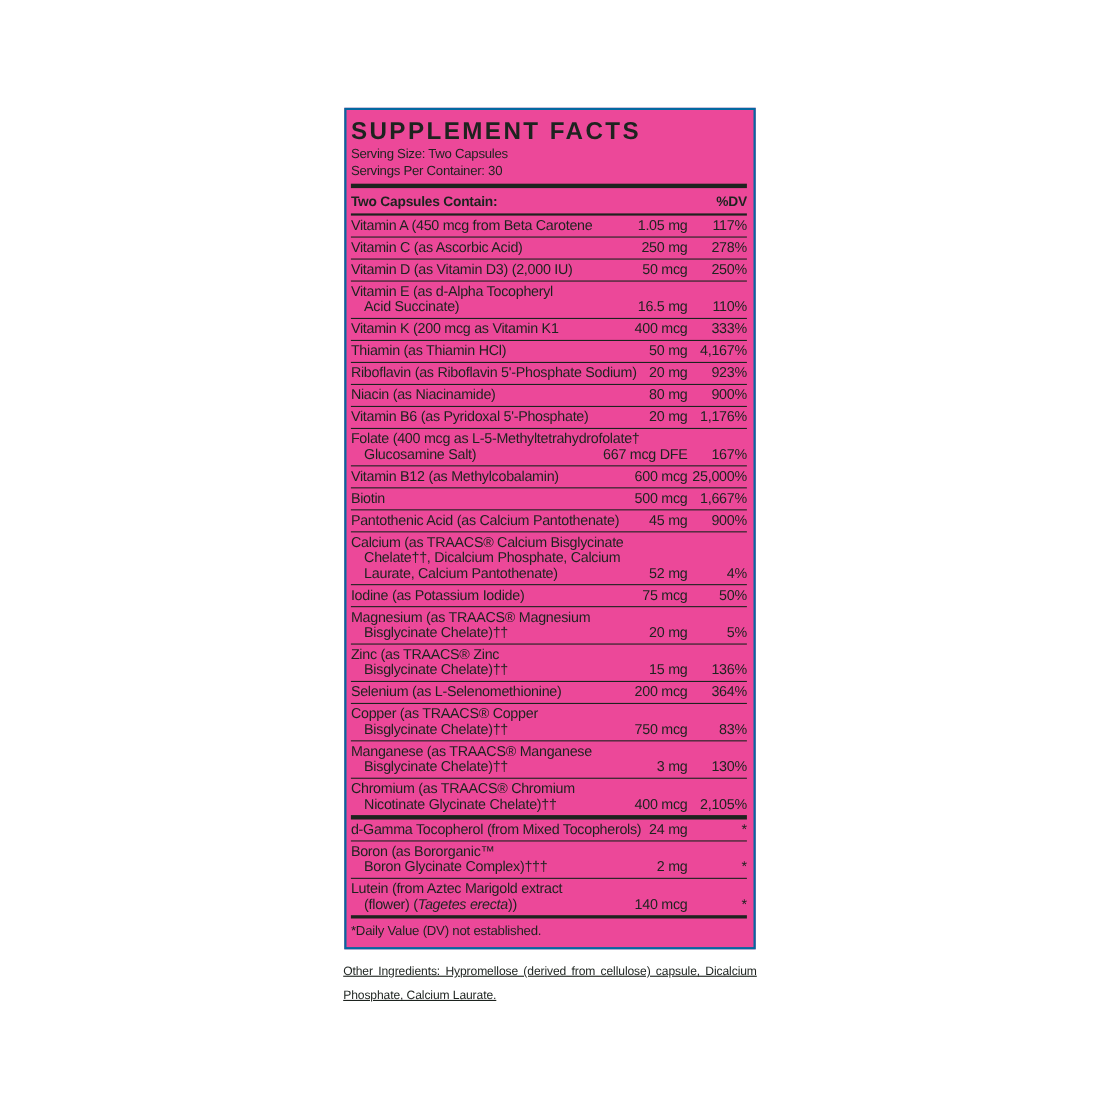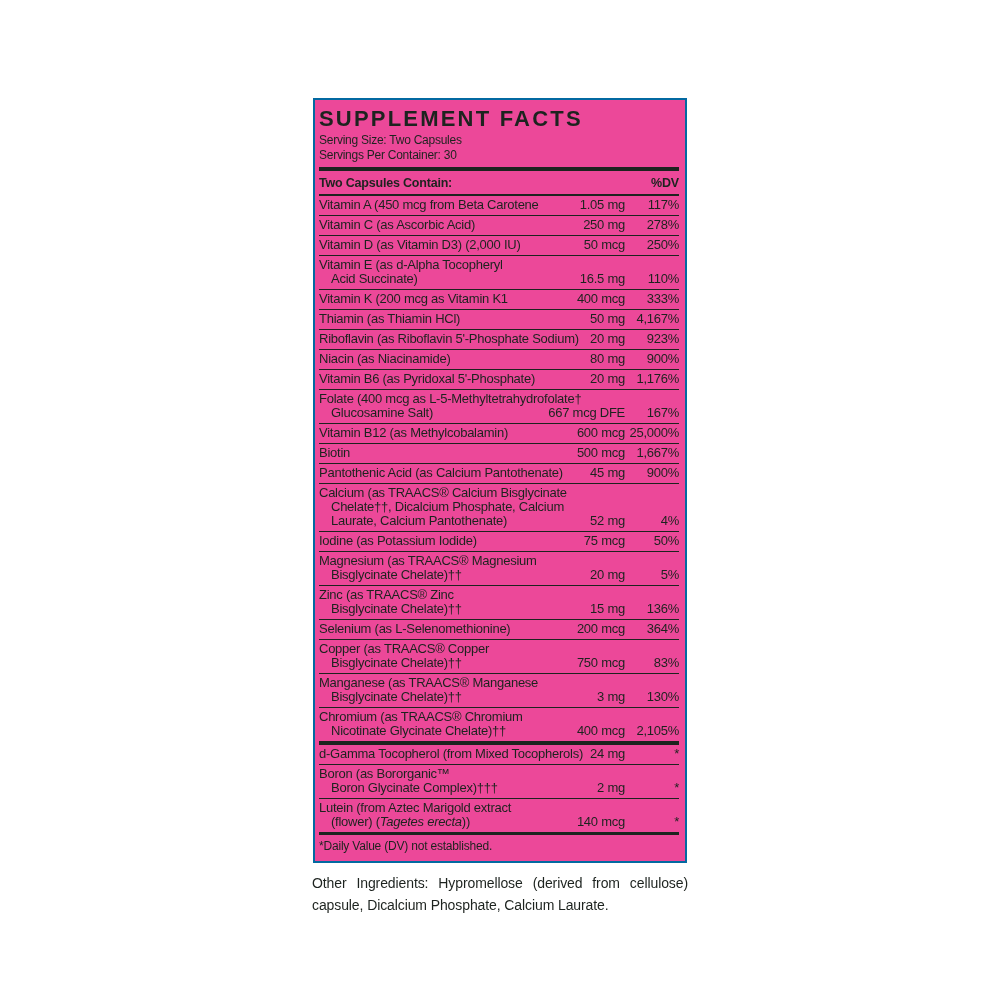--- a/index.html
+++ b/index.html
@@ -52,22 +52,23 @@
   }
   .footnote {
     border-top:3px solid #1d231f;
     font-size:12px; line-height:14px; letter-spacing:-0.2px;
     padding:4px 0 4px 0;
   }
   .other-ingredients {
     box-sizing:border-box;
     width:376px;
     margin:9px 0 0 312px;
-    font-size:14px; line-height:22px; letter-spacing:-0.1px;
+    font-size:11px; line-height:22px; letter-spacing:-0.1px;
     text-align:justify;
+    text-decoration:underline;
   }
 </style>
 </head>
 <body>
 
 <div class="panel">
   <div class="title">SUPPLEMENT FACTS</div>
   <div class="serving-line">Serving Size: Two Capsules</div>
   <div class="serving-line">Servings Per Container: 30</div>
   <div class="thick-bar"></div>

